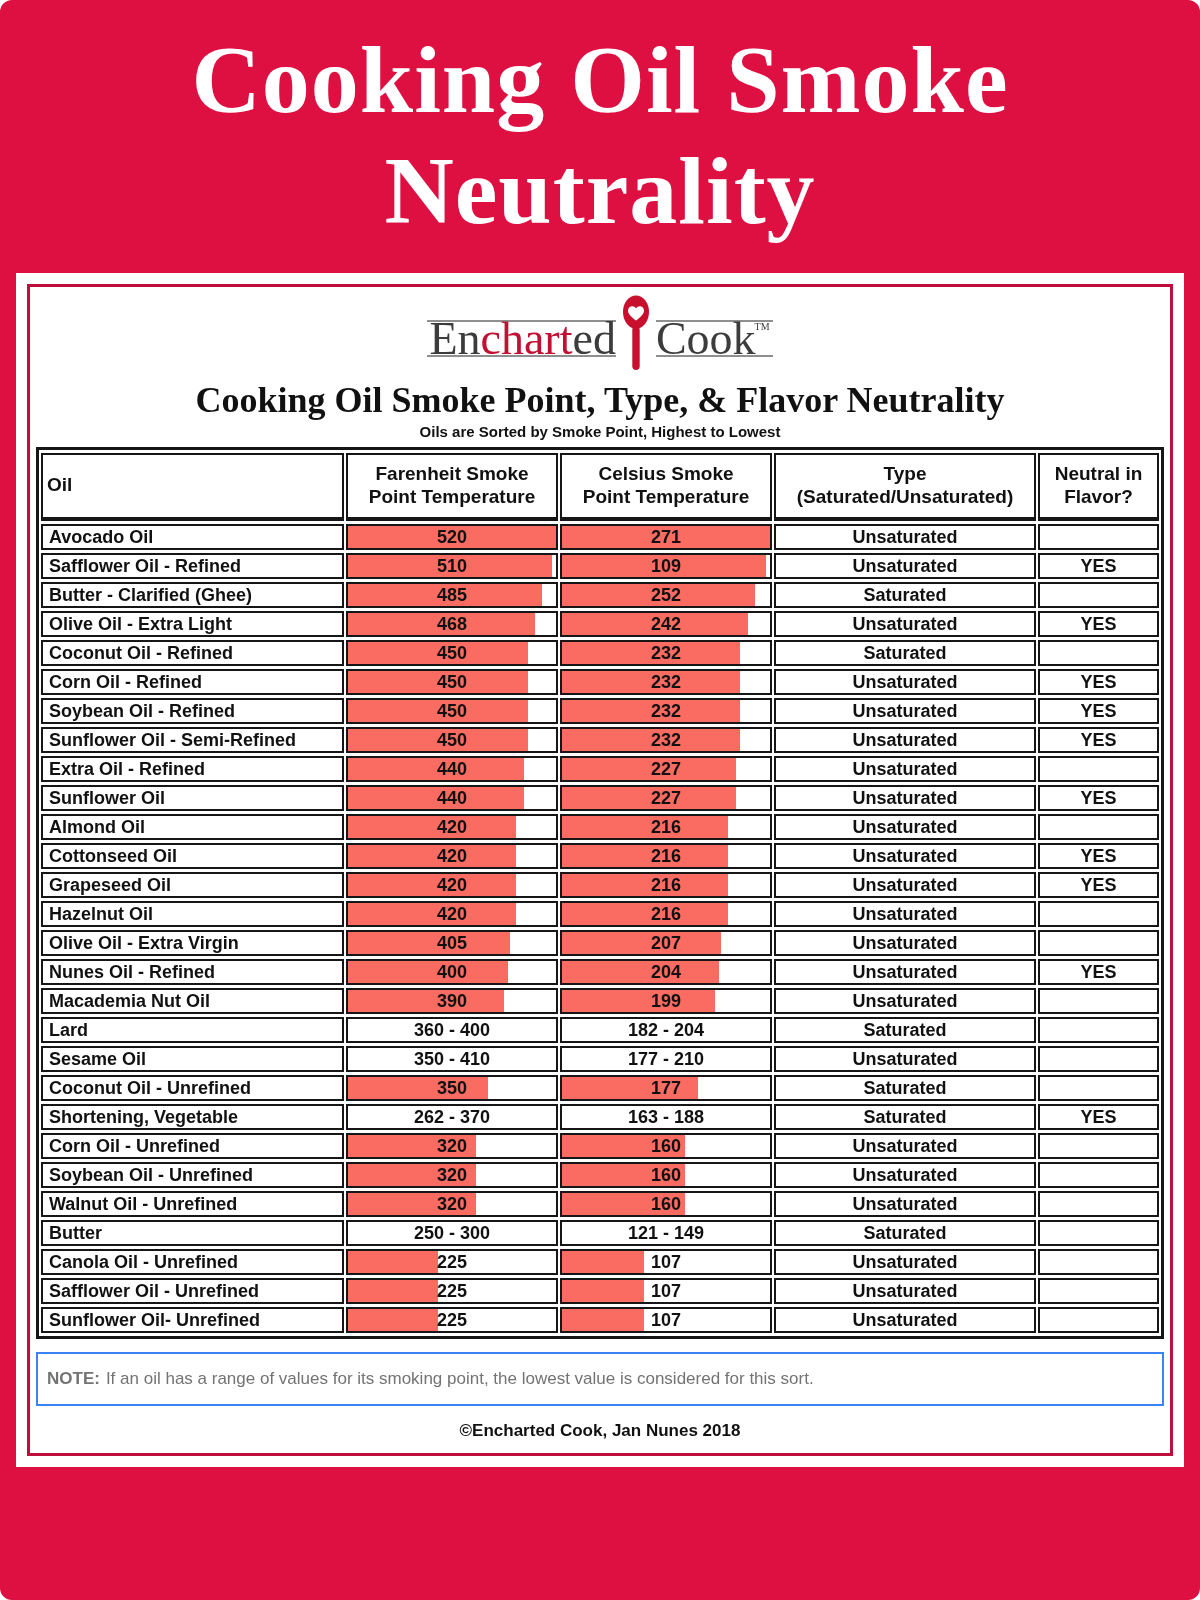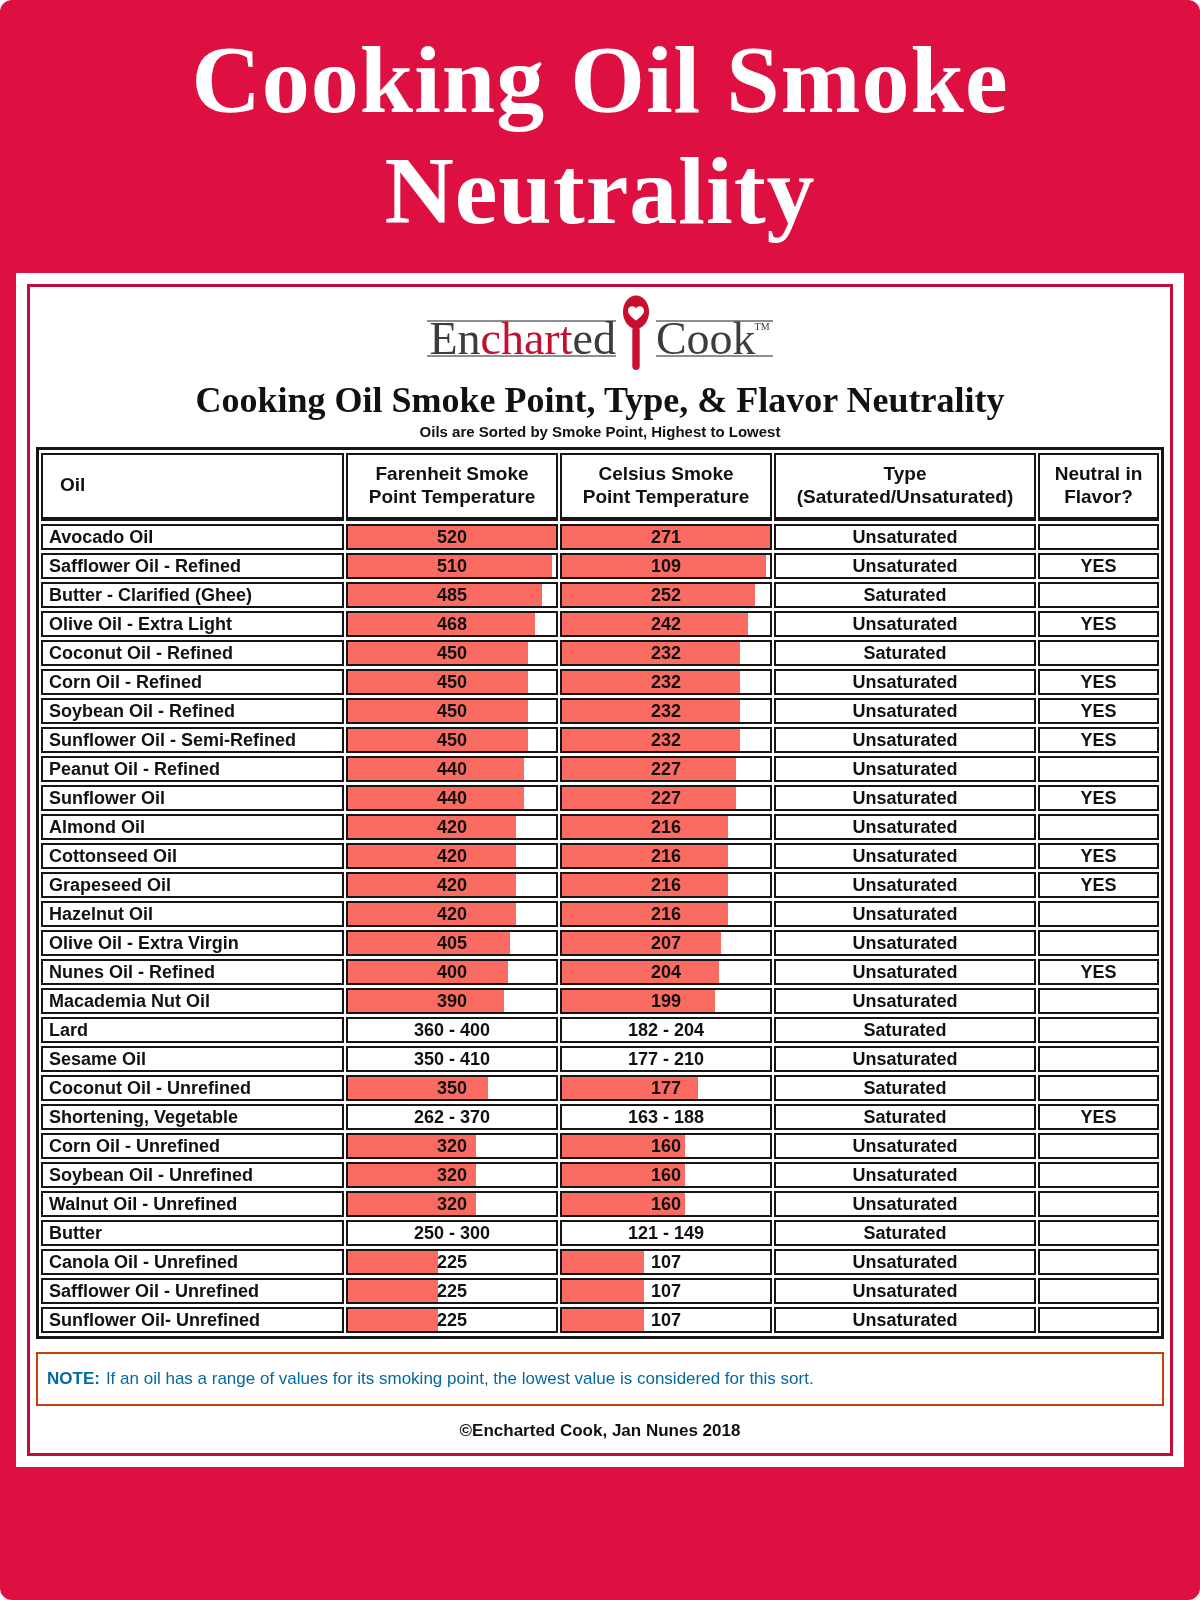--- a/index.html
+++ b/index.html
@@ -82,35 +82,35 @@
     height:62px;
     font-size:19px;
     font-weight:700;
     line-height:1.2;
     white-space:pre-line;
     vertical-align:middle;
     text-align:center;
     border-bottom-width:4px;
     padding:0 4px;
   }
-  th.col-oil{text-align:left;padding-left:17px;}
+  th.col-oil{text-align:left;padding-left:4px;}
   td{height:20px;line-height:20px;font-size:18px;font-weight:700;white-space:nowrap;}
   td.oil{text-align:left;padding:0 4px 0 6px;}
   td.num{position:relative;text-align:center;padding:0;margin-left:19px;}
   td.num .bar{position:absolute;left:0;top:0;bottom:0;background:#FA6B62;z-index:0;}
   td.num .val{position:relative;z-index:1;}
   td.type,td.neutral{text-align:center;}
 
   
   .note{
     margin:13px 2px 0;
-    border:2px solid #c2410c;
+    border:2px solid #3b82f6;
     padding:15px 9px;
     font-size:17px;
-    color:#0369a1;
+    color:#737373;
   }
   .note .note-label{font-weight:700;margin-right:6px;}
   .copyright{
     margin-top:15px;
     text-align:center;
     font-weight:700;
     font-size:17px;
     color:#111111;
   }
 </style>
@@ -223,21 +223,21 @@
 
   <tr>
     <td class="oil">Sunflower Oil - Semi-Refined</td>
     <td class="num"><span class="bar" style="width: 86.5385%;"></span><span class="val">450</span></td>
     <td class="num"><span class="bar" style="width: 85.6089%;"></span><span class="val">232</span></td>
     <td class="type">Unsaturated</td>
     <td class="neutral">YES</td>
   </tr>
 
   <tr>
-    <td class="oil">Peanut Oil - Refined</td>
+    <td class="oil">Extra Oil - Refined</td>
     <td class="num"><span class="bar" style="width: 84.6154%;"></span><span class="val">440</span></td>
     <td class="num"><span class="bar" style="width: 83.7638%;"></span><span class="val">227</span></td>
     <td class="type">Unsaturated</td>
     <td class="neutral"></td>
   </tr>
 
   <tr>
     <td class="oil">Sunflower Oil</td>
     <td class="num"><span class="bar" style="width: 84.6154%;"></span><span class="val">440</span></td>
     <td class="num"><span class="bar" style="width: 83.7638%;"></span><span class="val">227</span></td>

